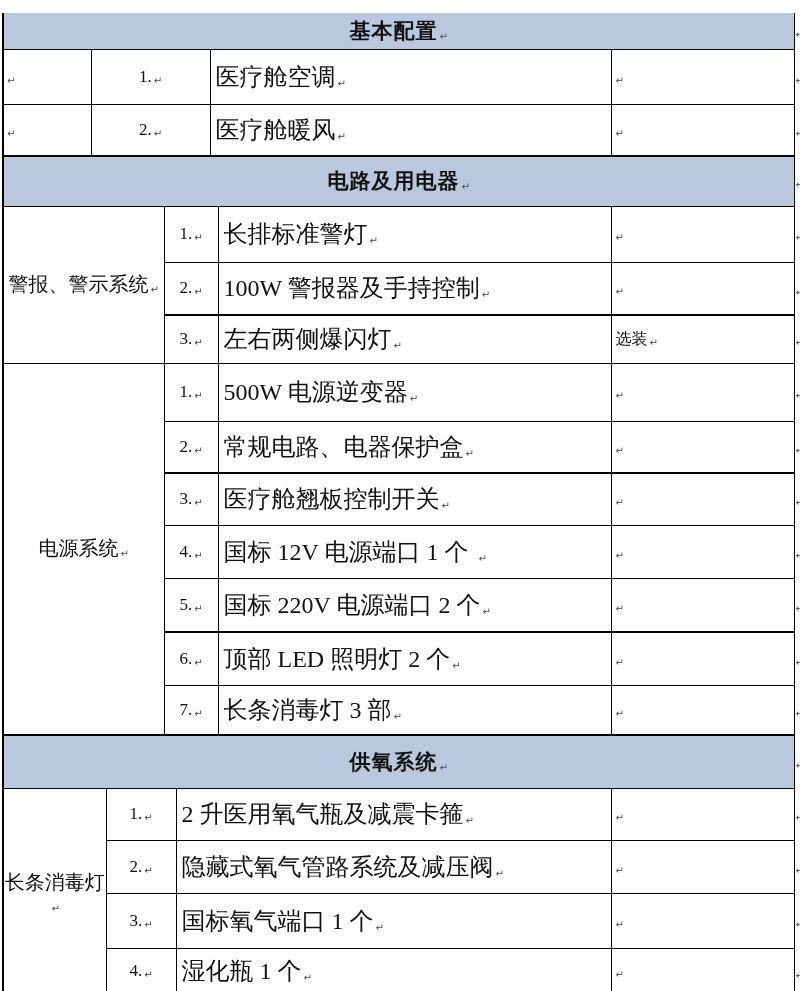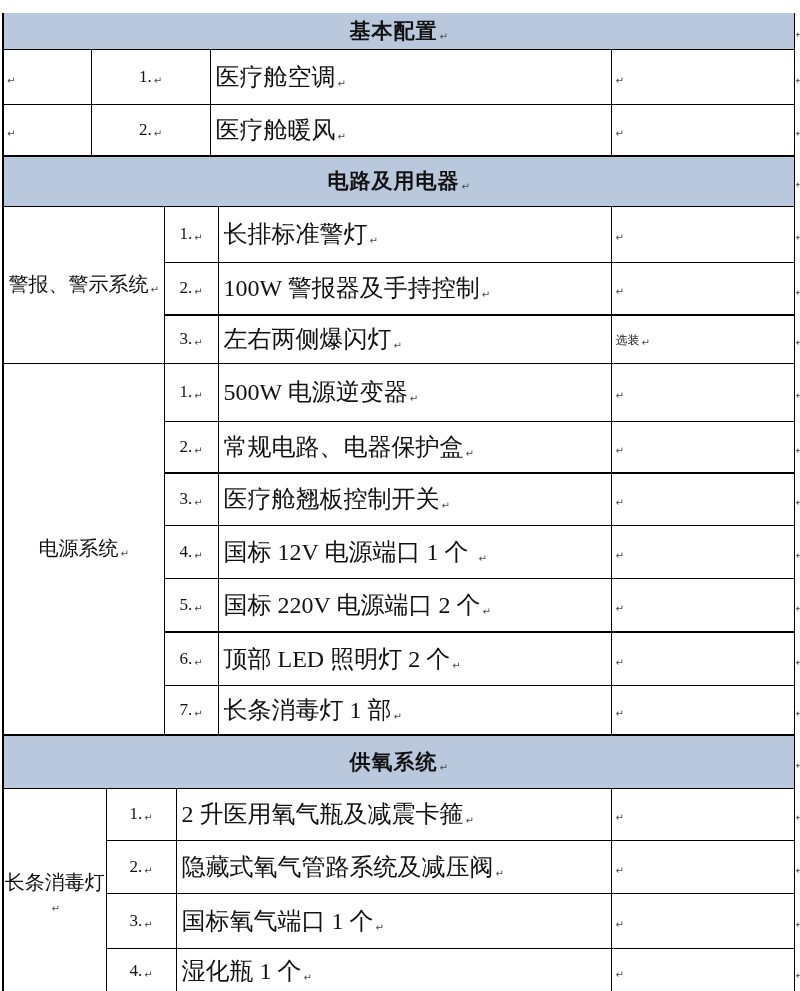--- a/index.html
+++ b/index.html
@@ -20,21 +20,21 @@
   td.empty1{text-align:left;padding-left:3px;}
   td.numcell{text-align:center;}
   td.desccell{text-align:left;padding-left:5px;}
   td.statuscell{text-align:left;padding-left:4px;}
   td.groupcell{text-align:center;}
   td.gutter{border:none;background:#fff;text-align:left;vertical-align:middle;padding-left:1px;}
   
   .num{font-size:17px;}
   .desc{font-size:24px;}
   .group{font-size:20px;}
-  .statustext{font-size:12px;}
+  .statustext{font-size:16px;}
   .mark{font-family:"DejaVu Sans",sans-serif;font-size:10px;color:#4a4a4a;margin-left:2px;position:relative;top:2px;}
   .markonly{margin-left:0;}
   
   tr.sliver td{border-top-width:2px;border-bottom:none;background:#fff;}
 </style>
 </head>
 <body>
 
 <div class="page">
 <table class="cfg">
@@ -141,21 +141,21 @@
 
   <tr class="thick" style="height:53px">
     <td class="numcell" colspan="3"><span class="num">6.</span><span class="mark">↵</span></td>
     <td class="desccell"><span class="desc">顶部 LED 照明灯 2 个</span><span class="mark">↵</span></td>
     <td class="statuscell"><span class="mark markonly">↵</span></td>
     <td class="gutter"><span class="mark markonly">↵</span></td>
   </tr>
 
   <tr style="height:50px">
     <td class="numcell" colspan="3"><span class="num">7.</span><span class="mark">↵</span></td>
-    <td class="desccell"><span class="desc">长条消毒灯 1 部</span><span class="mark">↵</span></td>
+    <td class="desccell"><span class="desc">长条消毒灯 3 部</span><span class="mark">↵</span></td>
     <td class="statuscell"><span class="mark markonly">↵</span></td>
     <td class="gutter"><span class="mark markonly">↵</span></td>
   </tr>
 
   <tr class="hrow thick" style="height:53px">
     <td class="hcell bl2" colspan="8">
       <span class="htext">供氧系统</span><span class="mark">↵</span>
     </td>
     <td class="gutter"><span class="mark markonly">↵</span></td>
   </tr>

